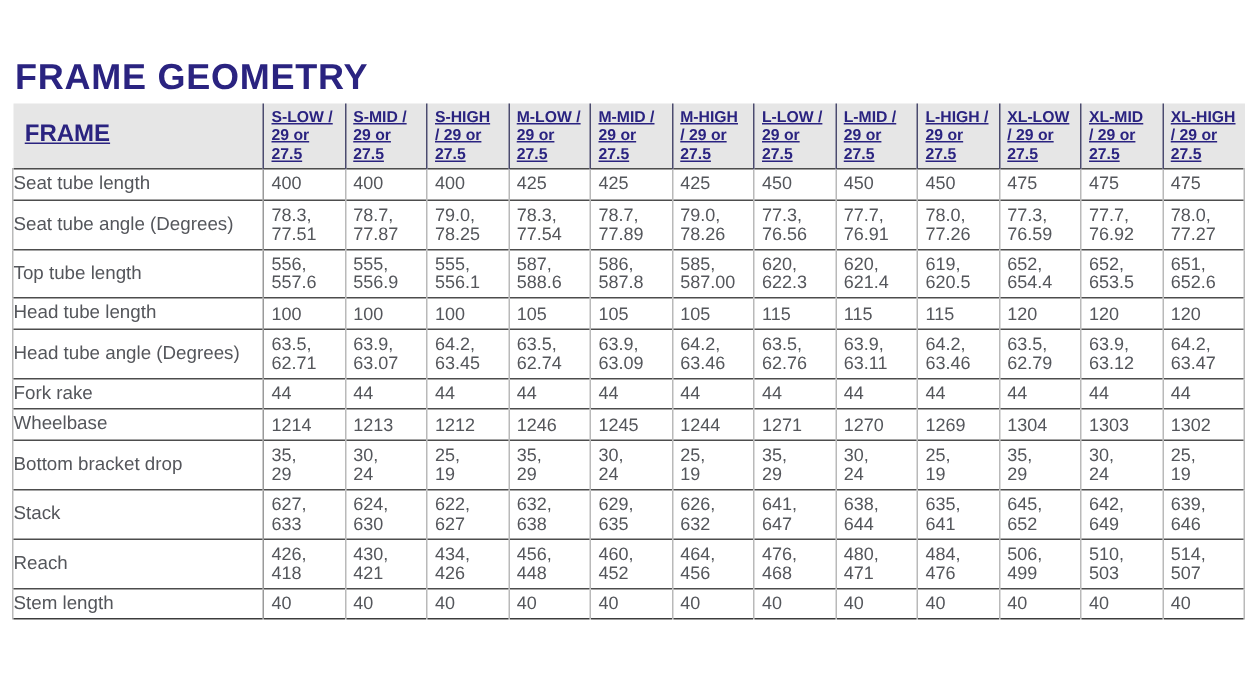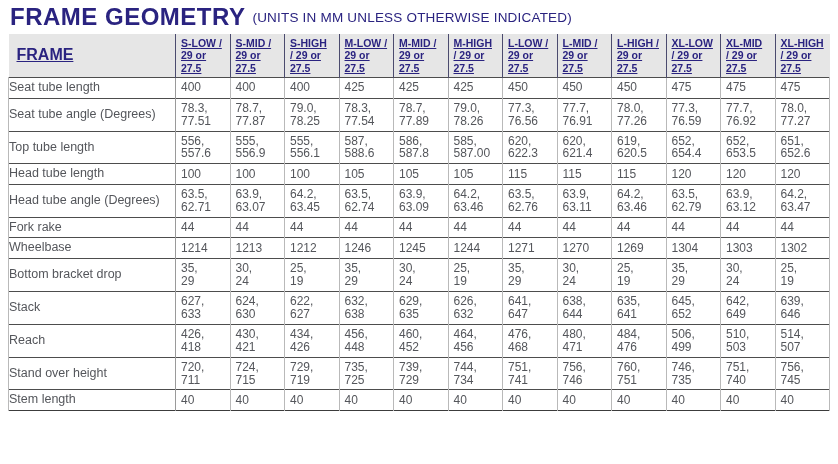--- a/index.html
+++ b/index.html
@@ -4,22 +4,23 @@
 <style>
   * { margin: 0; padding: 0; box-sizing: border-box; }
   html, body {
     width: 838px; height: 464px;
     background: #ffffff;
     font-family: "Liberation Sans", sans-serif;
     overflow: hidden;
   }
   .page { padding: 2px 8px 0 8px; }
   .title-bar {
-    display: flex; align-items: center; gap: 7px;
+    display: flex; align-items: flex-start; gap: 7px;
     padding: 1px 0 3px 2px;
+    margin-top: 35px;
   }
   .page-title {
     font-size: 24px;
     font-weight: 700;
     letter-spacing: 0.5px;
     color: #2a2380;
   }
   .page-subtitle {
     font-size: 13.5px;
     font-weight: 400;
@@ -76,21 +77,20 @@
     padding-left: 5px;
     border-right: 1px solid #b9b9b9;
   }
 </style>
 </head>
 <body>
 
 <div class="page">
   <div class="title-bar">
     <span class="page-title">FRAME GEOMETRY</span>
-    <span class="page-subtitle">(UNITS IN MM UNLESS OTHERWISE INDICATED)</span>
   </div>
 
   <table class="geo">
     <colgroup>
         <col class="label-col">
         <col class="data-col">
         <col class="data-col">
         <col class="data-col">
         <col class="data-col">
         <col class="data-col">
@@ -360,47 +360,20 @@
           <td>484,
 476</td>
           <td>506,
 499</td>
           <td>510,
 503</td>
           <td>514,
 507</td>
         </tr>
         <tr>
-          <th>Stand over height</th>
-          <td>720,
-711</td>
-          <td>724,
-715</td>
-          <td>729,
-719</td>
-          <td>735,
-725</td>
-          <td>739,
-729</td>
-          <td>744,
-734</td>
-          <td>751,
-741</td>
-          <td>756,
-746</td>
-          <td>760,
-751</td>
-          <td>746,
-735</td>
-          <td>751,
-740</td>
-          <td>756,
-745</td>
-        </tr>
-        <tr>
           <th>Stem length</th>
           <td>40</td>
           <td>40</td>
           <td>40</td>
           <td>40</td>
           <td>40</td>
           <td>40</td>
           <td>40</td>
           <td>40</td>
           <td>40</td>

